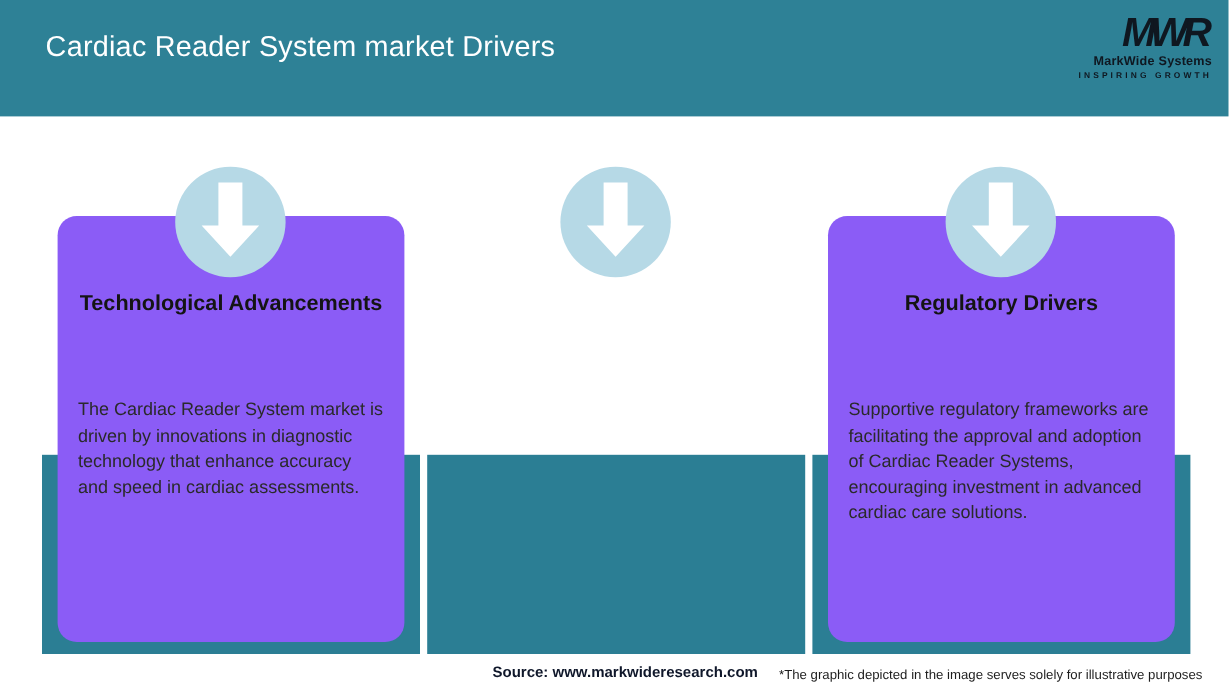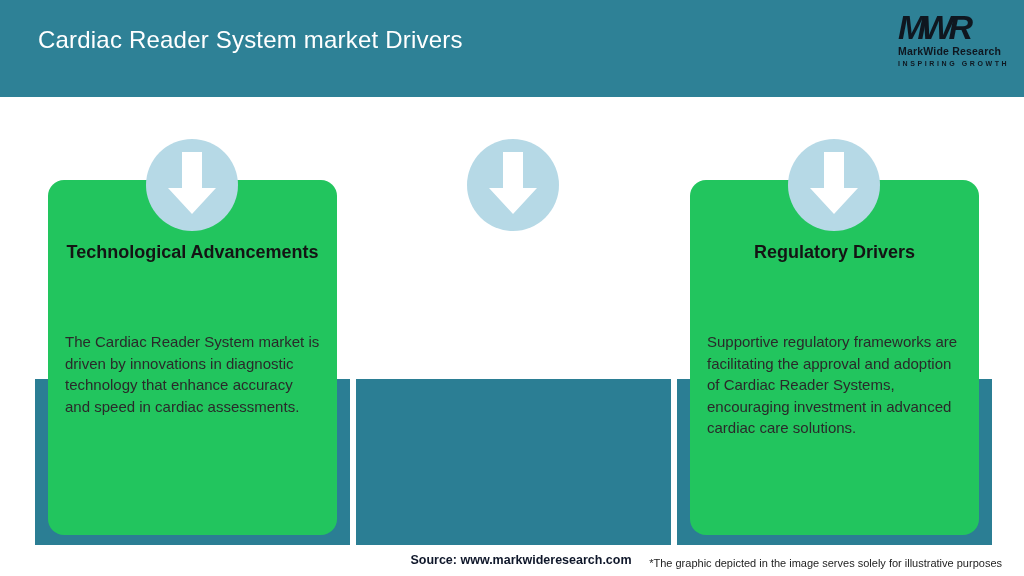--- a/index.html
+++ b/index.html
@@ -12,40 +12,40 @@
   .header {
     position:absolute; left:0; top:0; width:1024px; height:97px;
     background:#2e8196;
   }
   .header-title {
     position:absolute; left:38px; top:26px;
     color:#ffffff; font-size:24px; font-weight:normal; letter-spacing:0.2px;
   }
   .logo {
     position:absolute; right:14px; top:10px; width:112px;
-    text-align:left; color:#0f1720; line-height:1;
+    text-align:right; color:#0f1720; line-height:1;
   }
   .logo-acronym {
     font-size:34px; font-weight:800; font-style:italic;
     letter-spacing:-5px; padding-right:5px;
   }
   .logo-name { font-size:10.5px; font-weight:bold; margin-top:2px; letter-spacing:0.2px; }
   .logo-tagline { font-size:7px; font-weight:bold; letter-spacing:2.6px; margin-top:3px; }
 
   
   .card-slot { position:absolute; top:139px; width:315px; height:406px; }
   .slot-0 { left:35px; } .slot-1 { left:356px; } .slot-2 { left:677px; }
 
   .back-panel {
     position:absolute; left:0; top:240px; width:315px; height:166px;
     background:#2b7e94;
   }
   .card {
     position:absolute; left:13px; top:41px; width:289px; height:355px;
-    background:#22c55e; border-radius:16px;
+    background:#8b5cf6; border-radius:16px;
   }
   .card-title {
     margin:62px 8px 0; text-align:center;
     font-size:18px; font-weight:bold; color:#141414;
   }
   .card-desc {
     margin:68px 0 0; padding:0 17px;
     font-size:15px; line-height:21.5px; color:#2a2a2a;
   }
   .circle {
@@ -66,21 +66,21 @@
 </style>
 </head>
 <body>
 
 <div class="page">
 
   <div class="header">
     <div class="header-title">Cardiac Reader System market Drivers</div>
     <div class="logo">
       <div class="logo-acronym">MWR</div>
-      <div class="logo-name">MarkWide Research</div>
+      <div class="logo-name">MarkWide Systems</div>
       <div class="logo-tagline">INSPIRING GROWTH</div>
     </div>
   </div>
 
   <div class="card-slot slot-0">
     <div class="back-panel"></div>
     <div class="card">
       <div class="card-title">Technological Advancements</div>
       <p class="card-desc">The Cardiac Reader System market is driven by innovations in diagnostic technology that enhance accuracy and speed in cardiac assessments.</p>
     </div>

